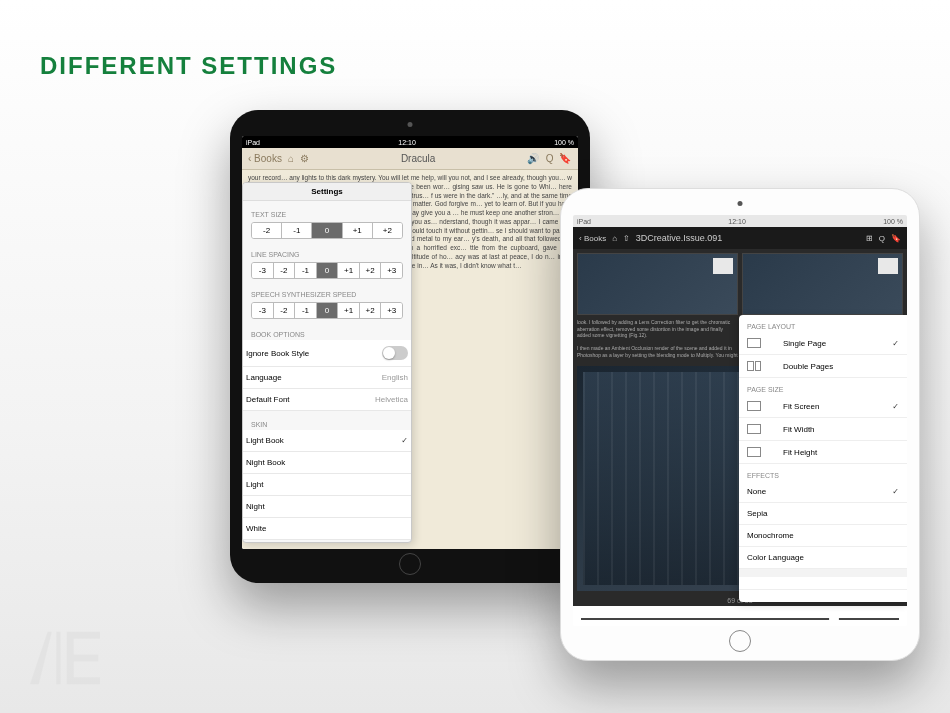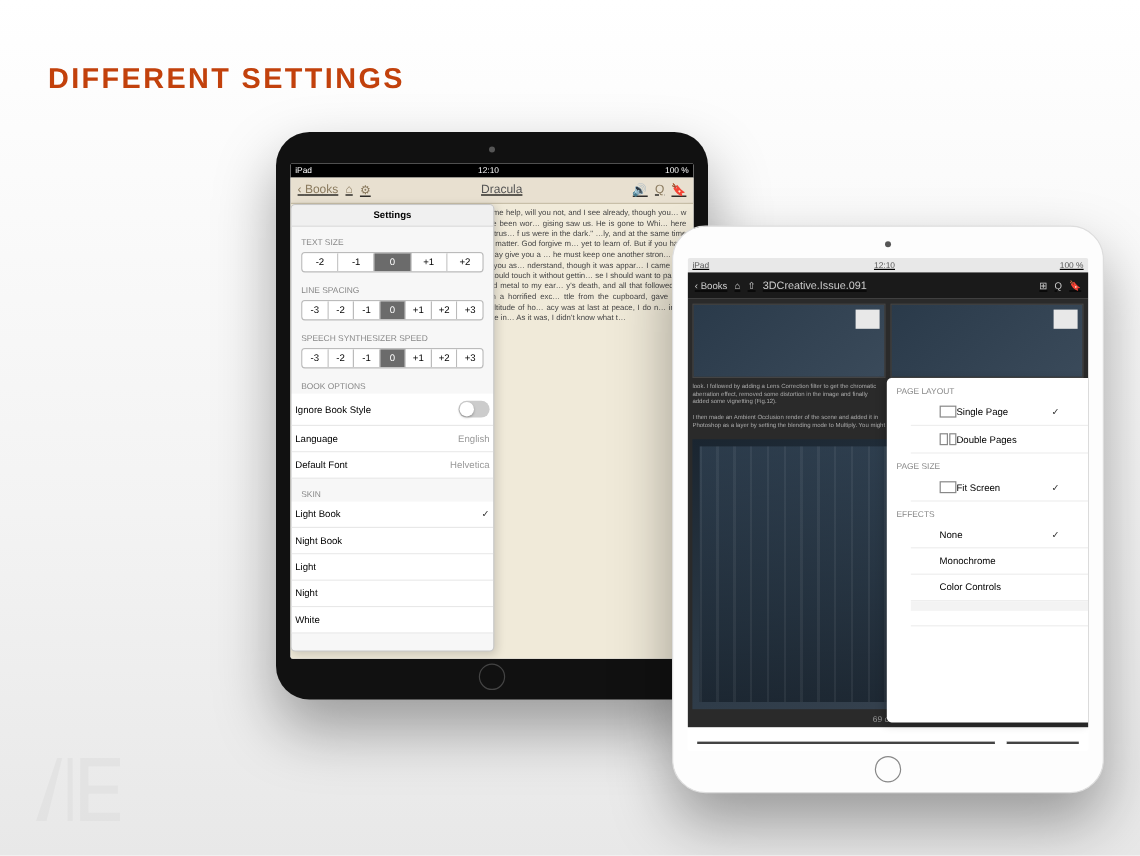--- a/index.html
+++ b/index.html
@@ -1,35 +1,35 @@
 <!DOCTYPE html>
 <html><head>
 <meta charset="utf-8">
 <style>
 * { margin: 0; padding: 0; box-sizing: border-box; font-family: -apple-system, "Helvetica Neue", Arial, sans-serif; }
 body { width: 950px; height: 713px; background: linear-gradient(to bottom, #ffffff 0%, #f3f3f3 60%, #e8e8e8 100%); position: relative; overflow: hidden; }
-.heading { position: absolute; top: 52px; left: 40px; font-size: 24px; font-weight: 700; letter-spacing: 2px; color: #c2410c; }
+.heading { position: absolute; top: 52px; left: 40px; font-size: 24px; font-weight: 700; letter-spacing: 2px; color: #15803d; }
 .logo { position: absolute; bottom: 20px; left: 20px; width: 90px; height: 70px; opacity: 0.25; }
 
 
-.device { position: absolute; border-radius: 28px; box-shadow: 0 24px 50px rgba(0,0,0,.35); text-decoration: underline; }
+.device { position: absolute; border-radius: 28px; box-shadow: 0 24px 50px rgba(0,0,0,.35); }
 .device::after { content: ""; position: absolute; bottom: 10px; left: 0; right: 0; height: 20px; filter: blur(10px); }
 .dev-black { top: 110px; left: 230px; width: 360px; height: 473px; background: #111; padding: 26px 12px 34px; }
 .dev-white { top: 188px; left: 560px; width: 360px; height: 473px; background: #fdfdfd; padding: 26px 12px 34px; border: 1px solid #ddd; }
 .screen { width: 100%; height: 100%; background: #fff; border-radius: 2px; overflow: hidden; position: relative; font-size: 10px; }
 .homebtn { position: absolute; bottom: 8px; left: 50%; transform: translateX(-50%); width: 22px; height: 22px; border-radius: 50%; border: 1px solid #888; }
 .dev-black .homebtn { border-color: #444; }
 .cam { position: absolute; top: 12px; left: 50%; transform: translateX(-50%); width: 5px; height: 5px; border-radius: 50%; background: #555; }
 
 
 .lstatus { height: 12px; background: #000; color: #fff; display: flex; justify-content: space-between; align-items: center; padding: 0 4px; font-size: 7px; }
 .ltoolbar { height: 22px; background: #e8e0d0; border-bottom: 1px solid #c8bfa8; display: flex; align-items: center; padding: 0 6px; color: #8a7a5e; gap:6px; }
 .ltoolbar .title { flex: 1; text-align: center; color: #555; font-size: 10px; }
 .lbody { position: absolute; top: 34px; bottom: 0; left: 0; right: 0; background: #f0ead9; padding: 4px 6px; font-size: 6.5px; color: #444; line-height: 1.35; text-align: justify; }
-.settings-pop { position: absolute; top: 34px; left: 0; width: 170px; bottom: 6px; background: #f7f7f7; border: 1px solid #c8c8c8; border-radius: 4px; box-shadow: 2px 2px 8px rgba(0,0,0,.15); font-size: 8px; overflow: hidden; }
+.settings-pop { position: absolute; top: 46px; left: 0; width: 170px; bottom: 6px; background: #f7f7f7; border: 1px solid #c8c8c8; border-radius: 4px; box-shadow: 2px 2px 8px rgba(0,0,0,.15); font-size: 8px; overflow: hidden; }
 .settings-pop .pop-title { text-align: center; font-weight: 600; padding: 4px 0; background: #f0f0f0; border-bottom: 1px solid #ddd; }
 .sect-label { font-size: 7px; color: #888; padding: 10px 8px 2px; text-transform: uppercase; }
 .seg { display: flex; margin: 2px 8px; border: 1px solid #bbb; border-radius: 3px; overflow: hidden; }
 .seg div { flex: 1; text-align: center; padding: 3px 0; border-right: 1px solid #bbb; background: #fff; font-size: 8px; }
 .seg div:last-child { border-right: none; }
 .seg .sel { background: #6b6b6b; color: #fff; }
 .row { display: flex; justify-content: space-between; align-items: center; padding: 6px 3px; border-bottom: 1px solid #e8e8e8; background: #fff; }
 .row .val { color: #999; font-size: 8px; margin-left: 32px; }
 .toggle { width: 26px; height: 14px; border-radius: 7px; background: #ccc; position: relative; }
 .toggle.on { background: #2b2b2b; }
@@ -50,21 +50,21 @@
 .rmain { flex: 1; margin: 4px; background: linear-gradient(160deg,#1a2530 0%, #2a3845 50%, #3a4552 100%); position: relative; }
 .rmain::before { content: ""; position: absolute; inset: 6px; background: repeating-linear-gradient(90deg, rgba(255,255,255,.06) 0 2px, transparent 2px 14px), linear-gradient(to bottom, rgba(60,80,100,.5), rgba(20,30,40,.7)); }
 .rpager { text-align: center; color: #999; font-size: 7px; padding: 2px 0; }
 .rprogress { position: absolute; bottom: 6px; left: 8px; right: 8px; height: 2px; background: #444; }
 .rprogress .dot { position: absolute; left: 78%; top: -4px; width: 10px; height: 10px; background: #fff; border-radius: 50%; }
 .rcredit { position: absolute; top: 38px; right: 10px; font-size: 7px; color: #c9934b; }
 .rcredit2 { position: absolute; top: 38px; left: 10px; font-size: 6px; color: #ddd; letter-spacing: 1px; }
 
 .viewpop { position: absolute; top: 100px; right: 0; width: 168px; bottom: 24px; background: #fff; border-radius: 4px 0 0 4px; box-shadow: -2px 2px 8px rgba(0,0,0,.2); font-size: 8px; overflow-y: auto; }
 .viewpop .sect-label { padding: 8px 8px 2px; }
-.vrow { display: flex; align-items: center; gap: 0; padding: 6px 24px; border-bottom: 1px solid #eee; margin-left: 20px; }
+.vrow { display: flex; align-items: center; gap: 22px; padding: 6px 8px; border-bottom: 1px solid #eee; }
 .vrow .ico { width: 14px; height: 10px; flex-shrink: 0; display: flex; gap: 1px; }
 .vrow .ico span { flex: 1; border: 1px solid #888; }
 .vrow .lbl { flex: 1; }
 .vrow .chk { color: #333; }
 </style>
 </head>
 <body>
 
 <div class="heading">DIFFERENT SETTINGS</div>
 
@@ -219,32 +219,47 @@
         </div>
       <div class="sect-label">PAGE SIZE</div>
       <div id="sizes">
           <div class="vrow">
             <span class="ico">
               <span></span>
             </span>
             <span class="lbl">Fit Screen</span>
             <span class="chk">✓</span>
           </div>
+          <div class="vrow">
+            <span class="ico">
+              <span></span>
+            </span>
+            <span class="lbl">Fit Width</span>
+          </div>
+          <div class="vrow">
+            <span class="ico">
+              <span></span>
+            </span>
+            <span class="lbl">Fit Height</span>
+          </div>
         </div>
       <div class="sect-label">EFFECTS</div>
       <div id="effects">
           <div class="vrow">
             <span class="lbl">None</span>
             <span class="chk">✓</span>
           </div>
           <div class="vrow">
+            <span class="lbl">Sepia</span>
+          </div>
+          <div class="vrow">
             <span class="lbl">Monochrome</span>
           </div>
           <div class="vrow">
-            <span class="lbl">Color Controls</span>
+            <span class="lbl">Color Language</span>
           </div>
         </div>
       <div class="vrow" style="border-top:8px solid #f3f3f3">
         
       </div>
     </div>
   </div>
   <div class="homebtn"></div>
 </div>
 

